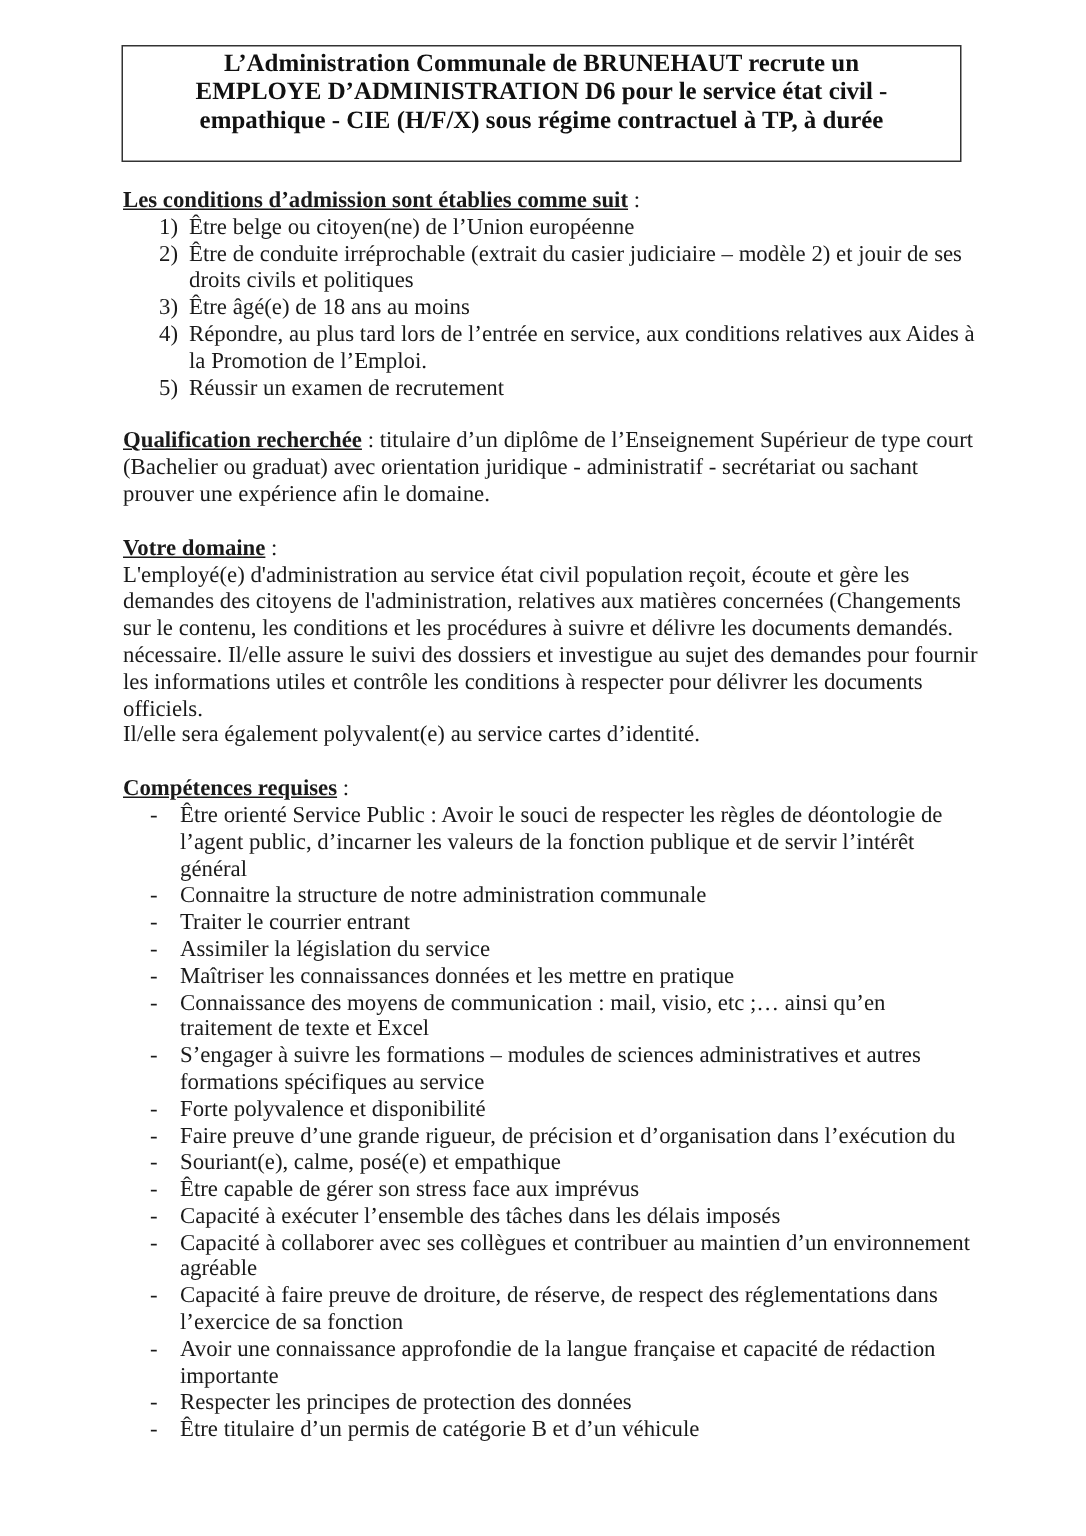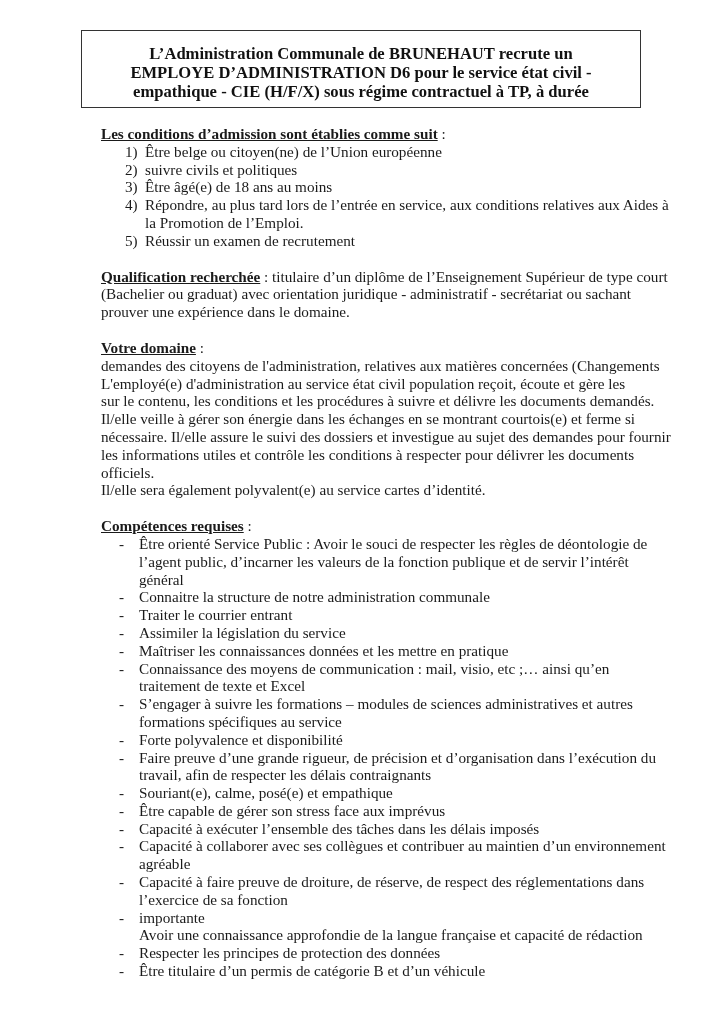--- a/index.html
+++ b/index.html
@@ -25,27 +25,27 @@
     left: 81px;
     top: 30px;
     width: 560px;
     height: 78px;
     border: 1.5px solid #333;
     box-sizing: border-box;
     text-align: center;
     font-weight: bold;
     font-size: 16.6px;
     line-height: 19.2px;
-    padding-top: 13px;
+    padding-top: 1px;
     color: #111;
   }
   .header-box div { white-space: nowrap; }
   .content {
     position: absolute;
-    left: 101px;
+    left: 82px;
     top: 125px;
     width: 580px;
     font-size: 15.2px;
     line-height: 17.8px;
   }
   .section-title {
     white-space: nowrap;
   }
   .section-title .u {
     font-weight: bold;
@@ -99,21 +99,22 @@
       <div class="section-title">
         <span class="u">Les conditions d’admission sont établies comme suit</span><span> :</span>
       </div>
       <ol class="numbered">
         <li>
           <span class="num">1)</span>
           <div class="line">Être belge ou citoyen(ne) de l’Union européenne</div>
         </li>
         <li>
           <span class="num">2)</span>
-          <div class="line">suivre civils et politiques</div>
+          <div class="line">Être de conduite irréprochable (extrait du casier judiciaire – modèle 2) et jouir de ses</div>
+          <div class="line">droits civils et politiques</div>
         </li>
         <li>
           <span class="num">3)</span>
           <div class="line">Être âgé(e) de 18 ans au moins</div>
         </li>
         <li>
           <span class="num">4)</span>
           <div class="line">Répondre, au plus tard lors de l’entrée en service, aux conditions relatives aux Aides à</div>
           <div class="line">la Promotion de l’Emploi.</div>
         </li>
@@ -124,33 +125,32 @@
       </ol>
     </div>
 
     <div class="gap-lg"></div>
 
     <div>
       <div class="line">
         <span class="section-title"><span class="u">Qualification recherchée</span></span><span> : titulaire d’un diplôme de l’Enseignement Supérieur de type court</span>
       </div>
       <div class="line">(Bachelier ou graduat) avec orientation juridique - administratif - secrétariat ou sachant</div>
-      <div class="line">prouver une expérience dans le domaine.</div>
+      <div class="line">prouver une expérience afin le domaine.</div>
     </div>
 
     <div class="gap-lg"></div>
 
     <div>
       <div class="section-title">
         <span class="u">Votre domaine</span><span> :</span>
       </div>
+      <div class="line">L'employé(e) d'administration au service état civil population reçoit, écoute et gère les</div>
       <div class="line">demandes des citoyens de l'administration, relatives aux matières concernées (Changements</div>
-      <div class="line">L'employé(e) d'administration au service état civil population reçoit, écoute et gère les</div>
       <div class="line">sur le contenu, les conditions et les procédures à suivre et délivre les documents demandés.</div>
-      <div class="line">Il/elle veille à gérer son énergie dans les échanges en se montrant courtois(e) et ferme si</div>
       <div class="line">nécessaire. Il/elle assure le suivi des dossiers et investigue au sujet des demandes pour fournir</div>
       <div class="line">les informations utiles et contrôle les conditions à respecter pour délivrer les documents</div>
       <div class="line">officiels.</div>
       <div class="line">Il/elle sera également polyvalent(e) au service cartes d’identité.</div>
     </div>
 
     <div class="gap-lg"></div>
 
     <div>
       <div class="section-title">
@@ -189,21 +189,20 @@
             <div class="line">S’engager à suivre les formations – modules de sciences administratives et autres</div>
             <div class="line">formations spécifiques au service</div>
           </li>
           <li>
             <span class="dash">-</span>
             <div class="line">Forte polyvalence et disponibilité</div>
           </li>
           <li>
             <span class="dash">-</span>
             <div class="line">Faire preuve d’une grande rigueur, de précision et d’organisation dans l’exécution du</div>
-            <div class="line">travail, afin de respecter les délais contraignants</div>
           </li>
           <li>
             <span class="dash">-</span>
             <div class="line">Souriant(e), calme, posé(e) et empathique</div>
           </li>
           <li>
             <span class="dash">-</span>
             <div class="line">Être capable de gérer son stress face aux imprévus</div>
           </li>
           <li>
@@ -215,22 +214,22 @@
             <div class="line">Capacité à collaborer avec ses collègues et contribuer au maintien d’un environnement</div>
             <div class="line">agréable</div>
           </li>
           <li>
             <span class="dash">-</span>
             <div class="line">Capacité à faire preuve de droiture, de réserve, de respect des réglementations  dans</div>
             <div class="line">l’exercice de sa fonction</div>
           </li>
           <li>
             <span class="dash">-</span>
+            <div class="line">Avoir une connaissance approfondie de la langue française et capacité de rédaction</div>
             <div class="line">importante</div>
-            <div class="line">Avoir une connaissance approfondie de la langue française et capacité de rédaction</div>
           </li>
           <li>
             <span class="dash">-</span>
             <div class="line">Respecter les principes de protection des données</div>
           </li>
           <li>
             <span class="dash">-</span>
             <div class="line">Être titulaire d’un permis de catégorie B et d’un véhicule</div>
           </li>
         </ul>

